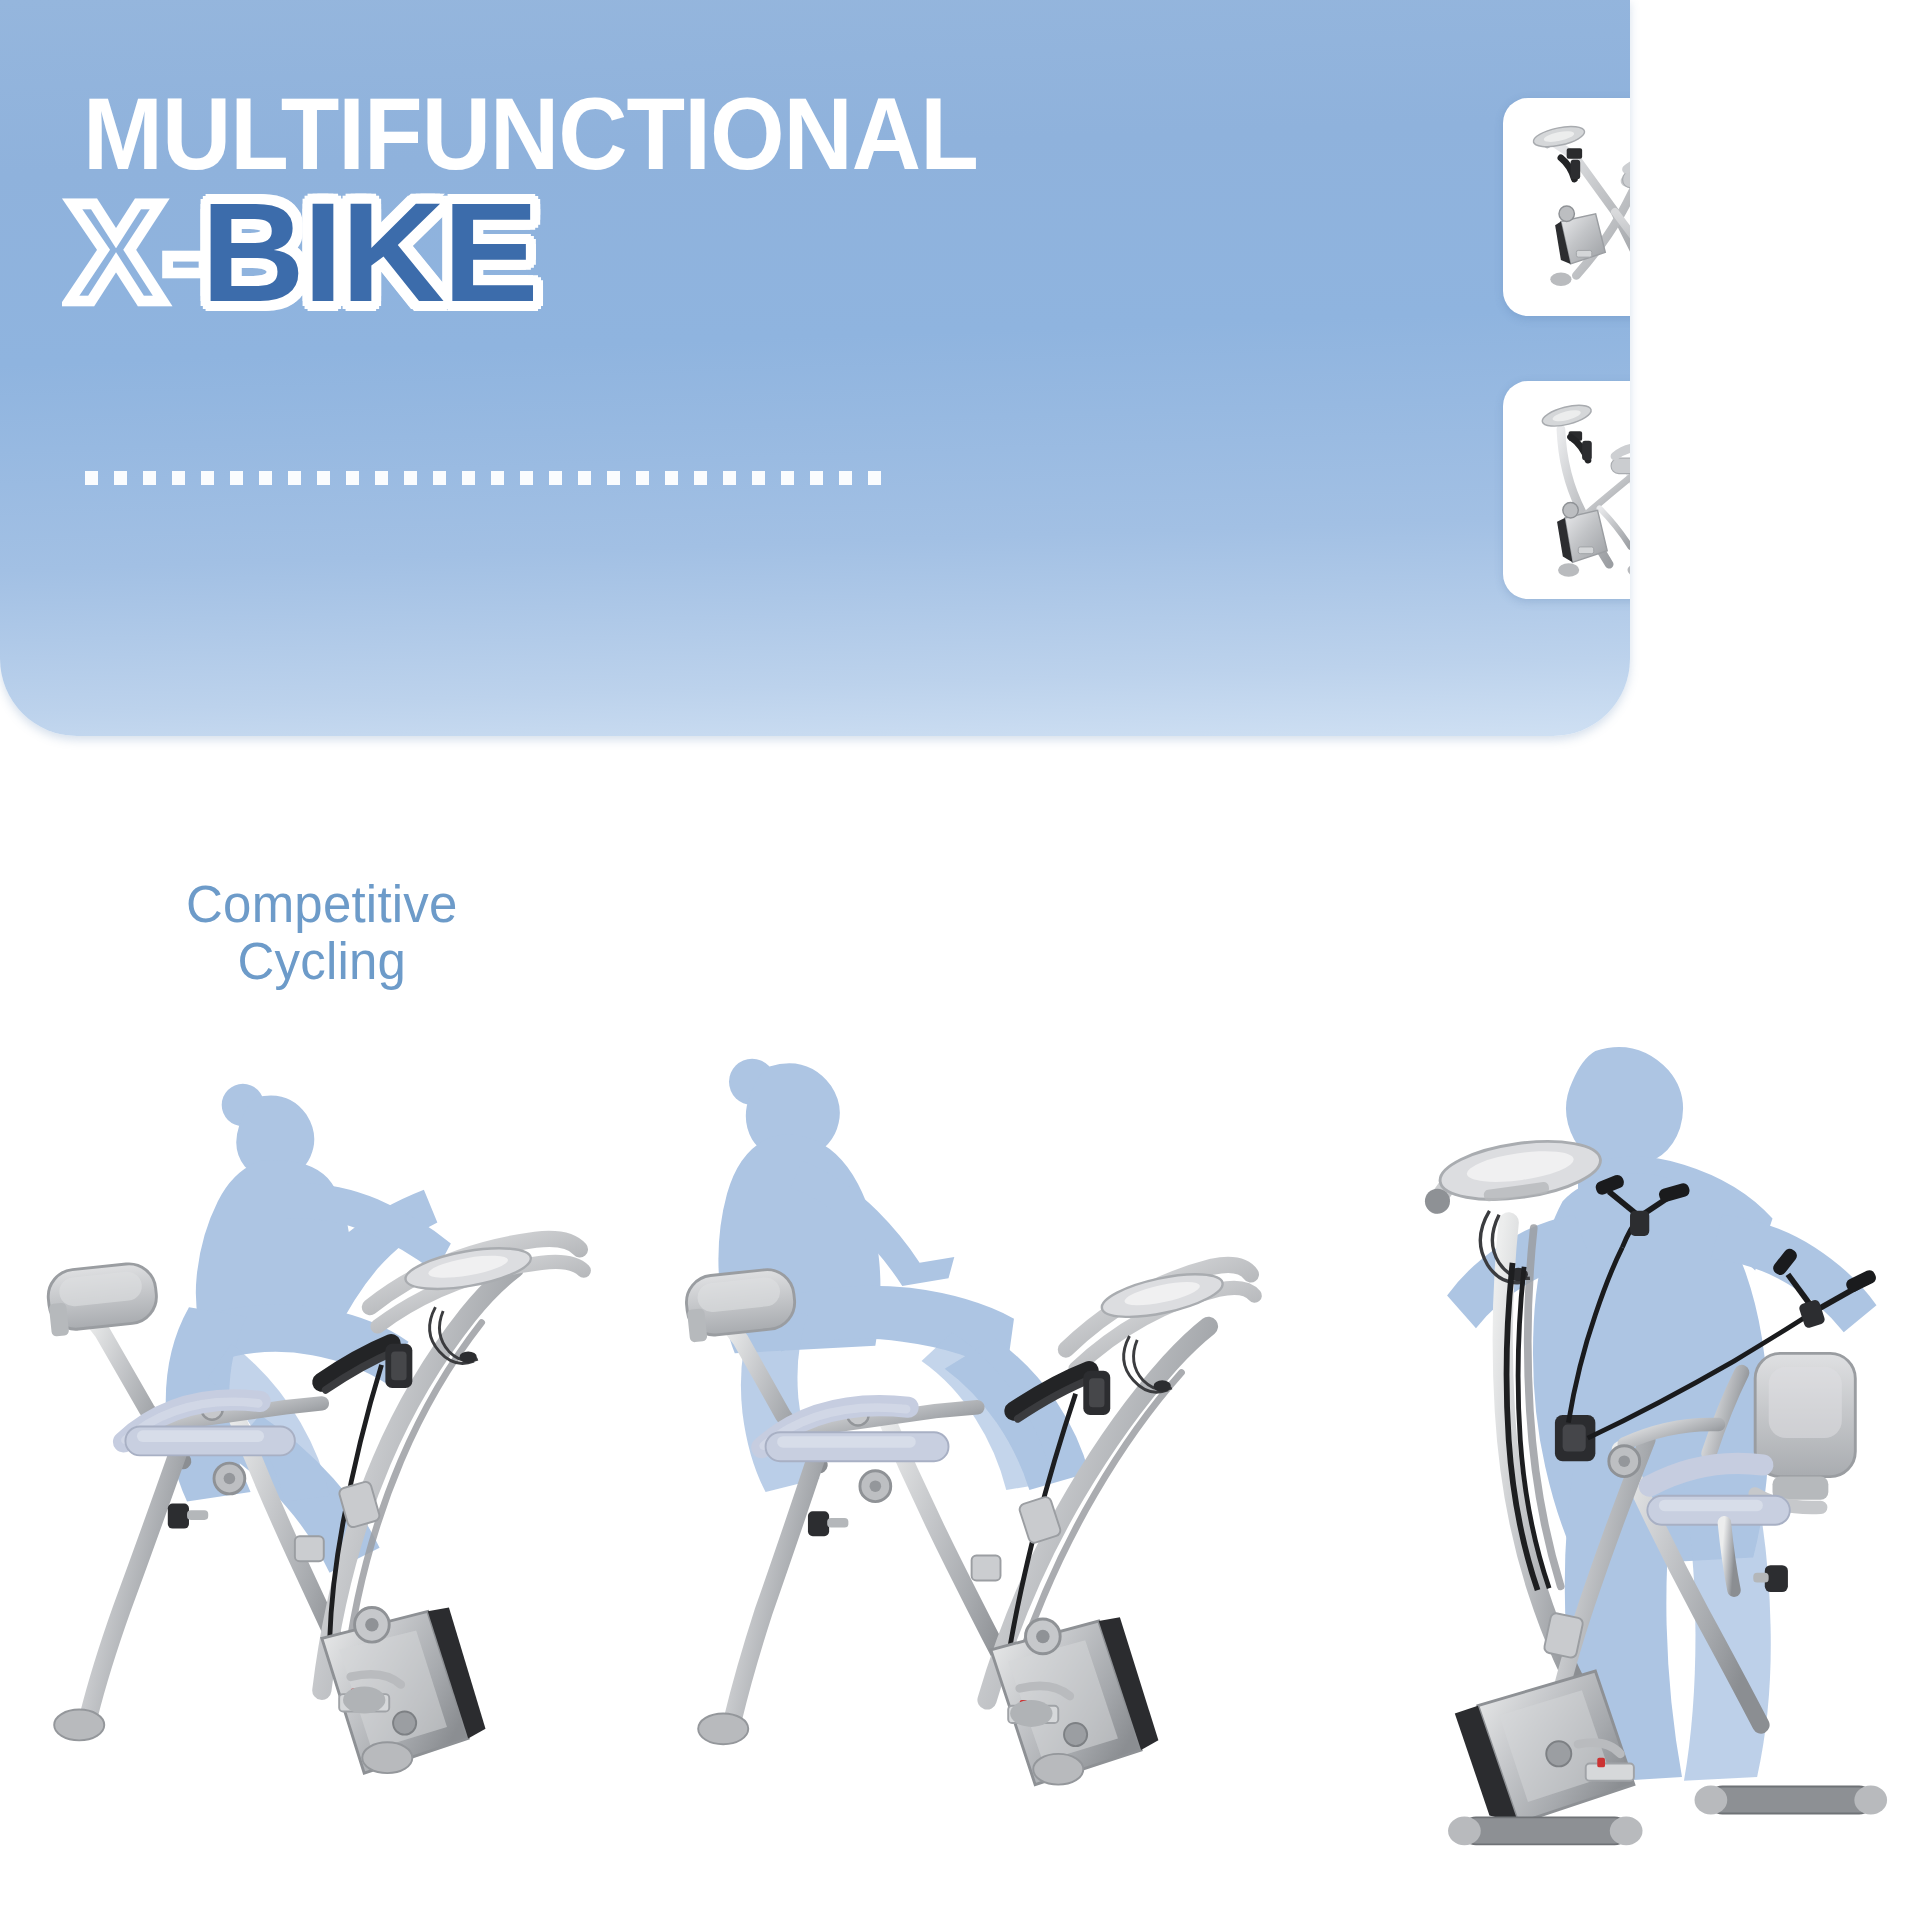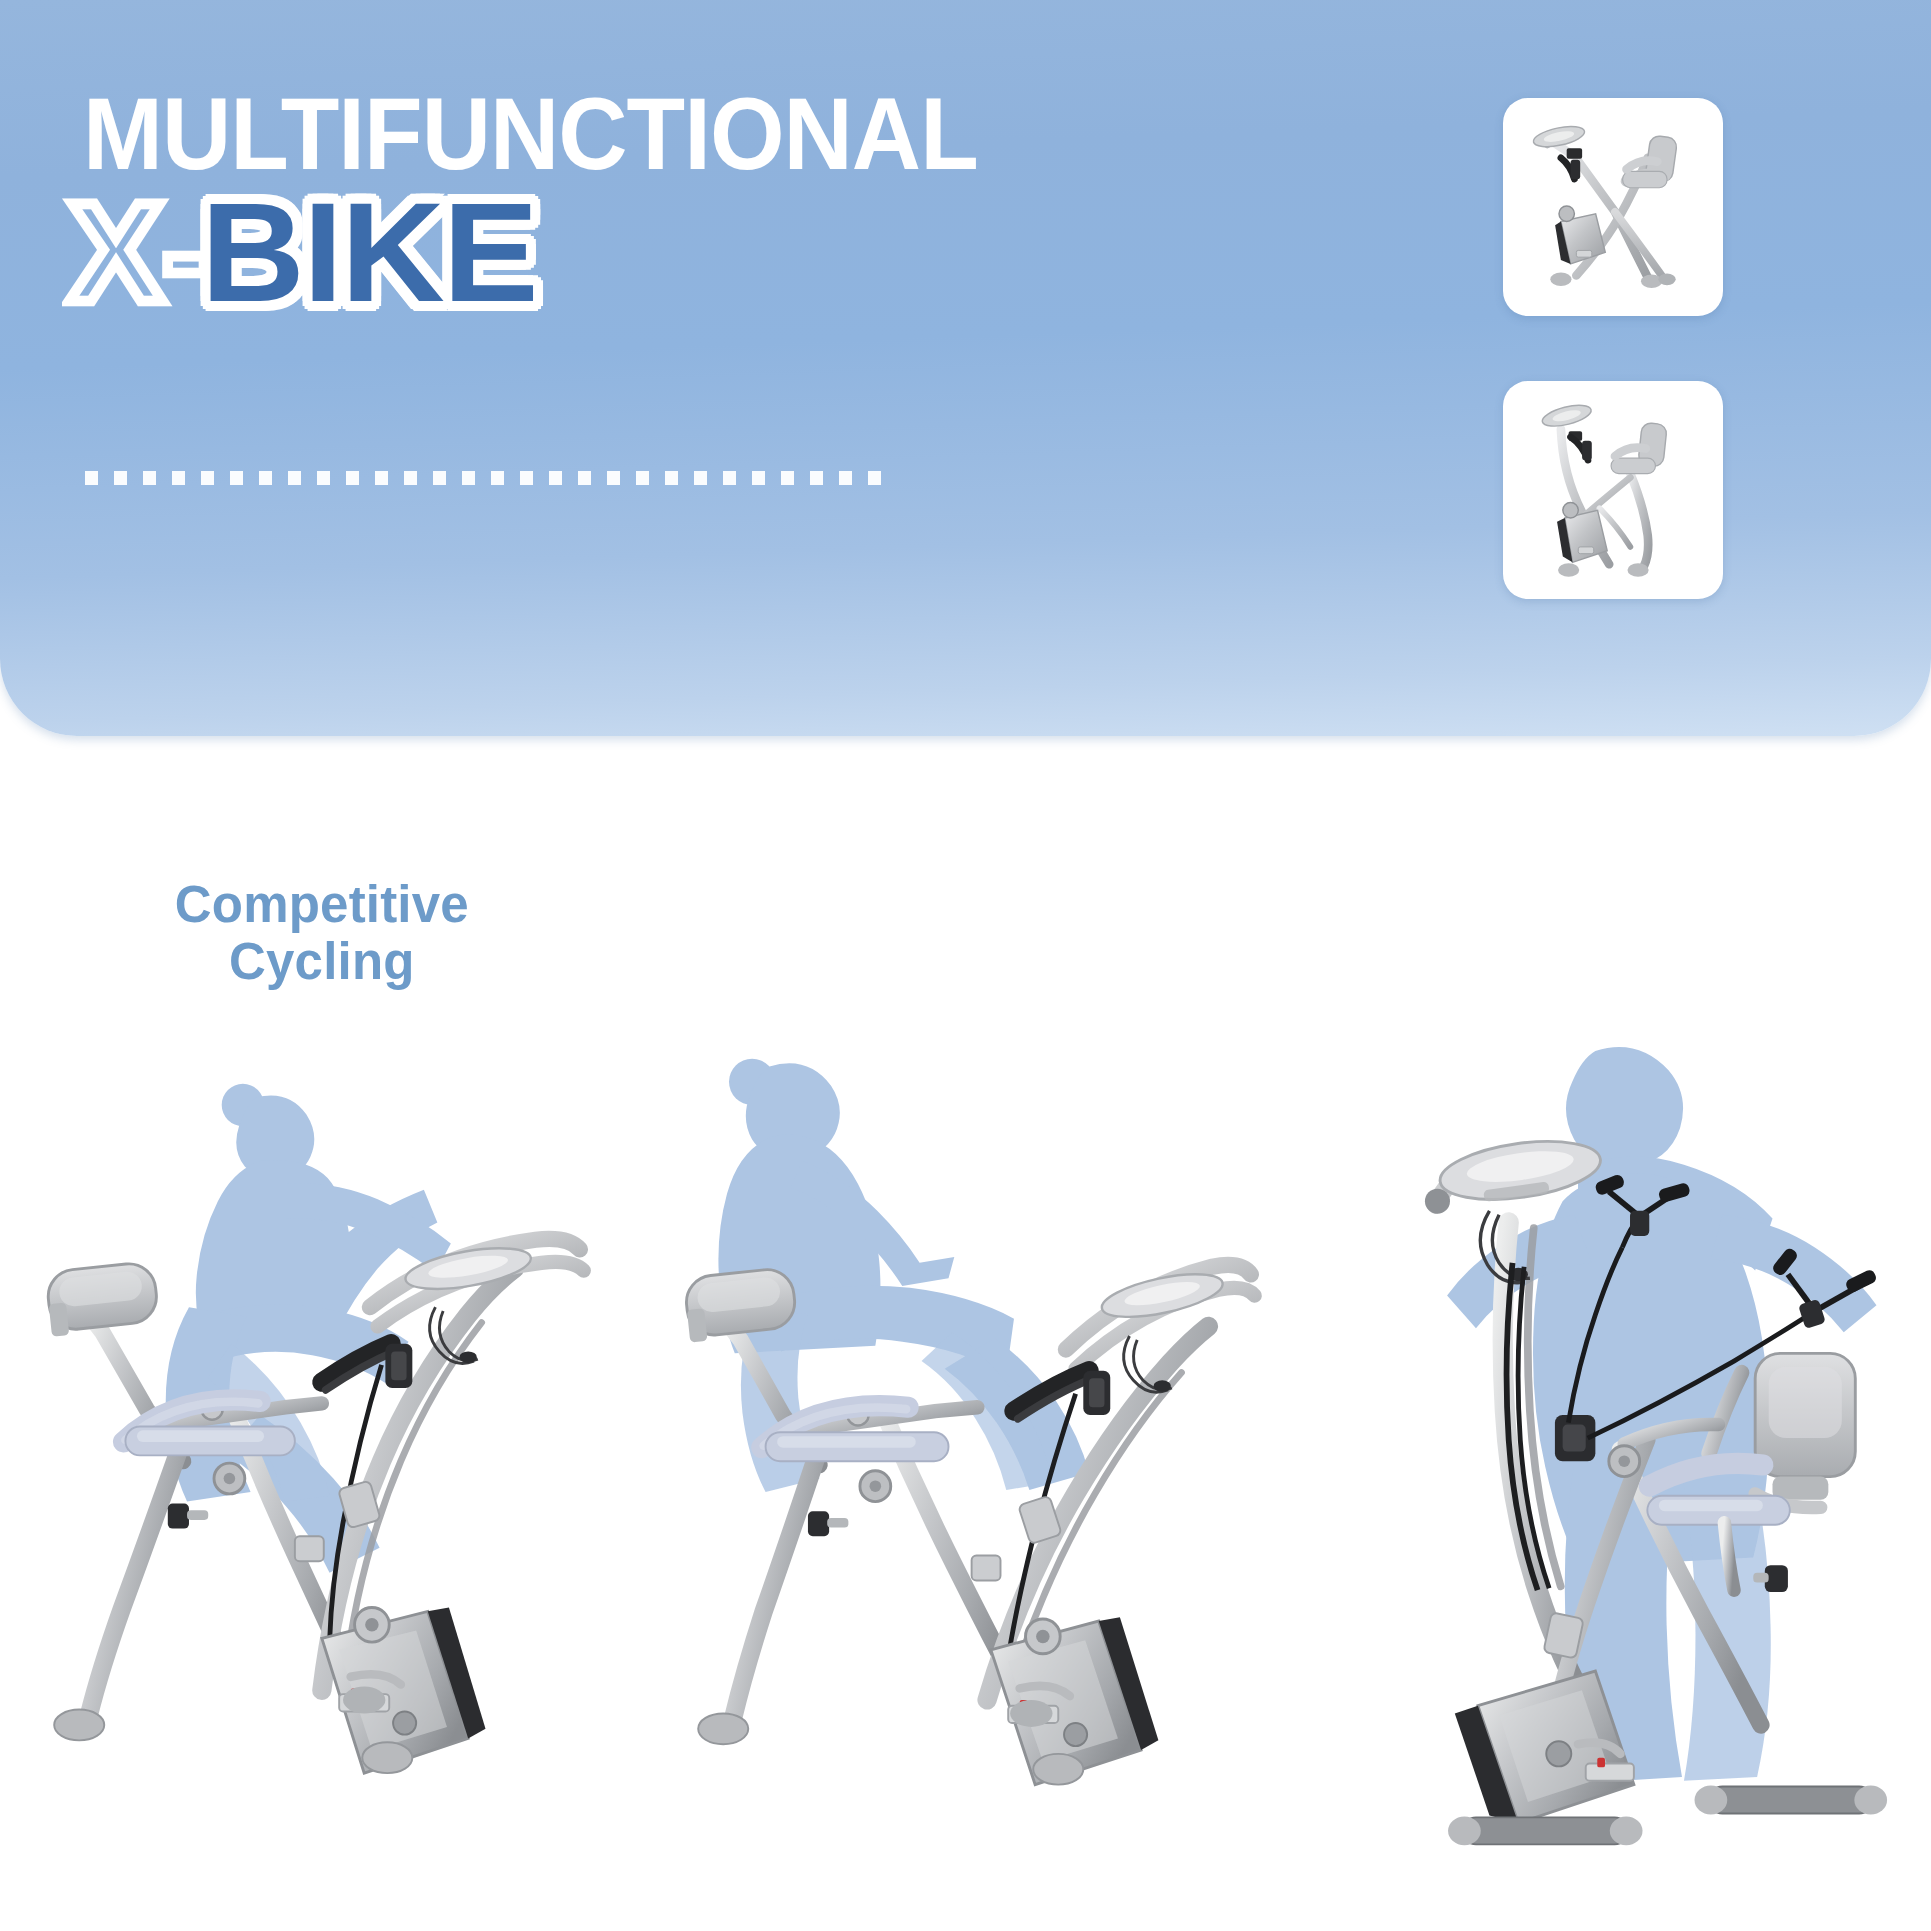--- a/index.html
+++ b/index.html
@@ -6,21 +6,21 @@
   body{
     width:1931px;height:1931px;
     background:#ffffff;
     font-family:"Liberation Sans", sans-serif;
     overflow:hidden;
     position:relative;
   }
 
   
   #hero{
-    position:absolute;left:0;top:0;width:1931px;height:736px;
+    position:absolute;left:0;top:0;width:1630px;height:736px;
     border-bottom-left-radius:77px;border-bottom-right-radius:77px;
     background:linear-gradient(178deg,#95b6dd 0%,#8fb2dc 22%,#8fb4df 46%,#a2c0e4 72%,#bcd2ec 90%,#cfe0f3 100%);
     box-shadow:0 3.9px 9.7px rgba(90,130,180,.25);
     overflow:hidden;
   }
   #hero-inner{position:absolute;inset:0;}
 
   #title-main{
     position:absolute;left:83px;top:83px;
     font-size:102px;line-height:1.0;
@@ -88,21 +88,21 @@
     display:flex;
   }
   .mode-col{
     position:relative;
     flex:1 1 0;
     display:flex;flex-direction:column;align-items:center;
   }
   .mode-title{
     margin-top:140px;
     font-size:51px;line-height:1.12;
-    font-weight:700;color:#6d9bc9;
+    font-weight:400;color:#6d9bc9;
     text-align:center;
     letter-spacing:0.2px;
     white-space:pre-line;
   }
   .mode-art{
     position:absolute;left:0;right:0;top:290px;bottom:0;
   }
   .mode-art svg{display:block;width:100%;height:100%;}
 
   

